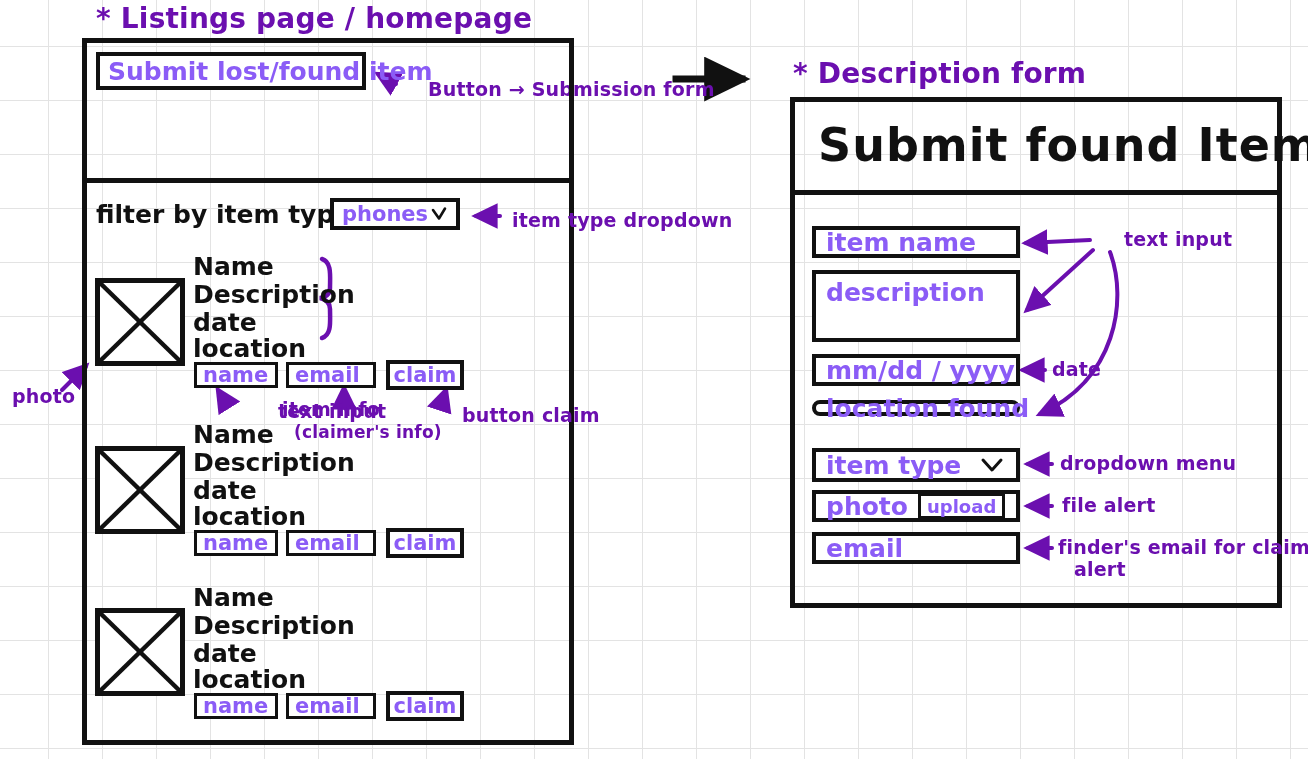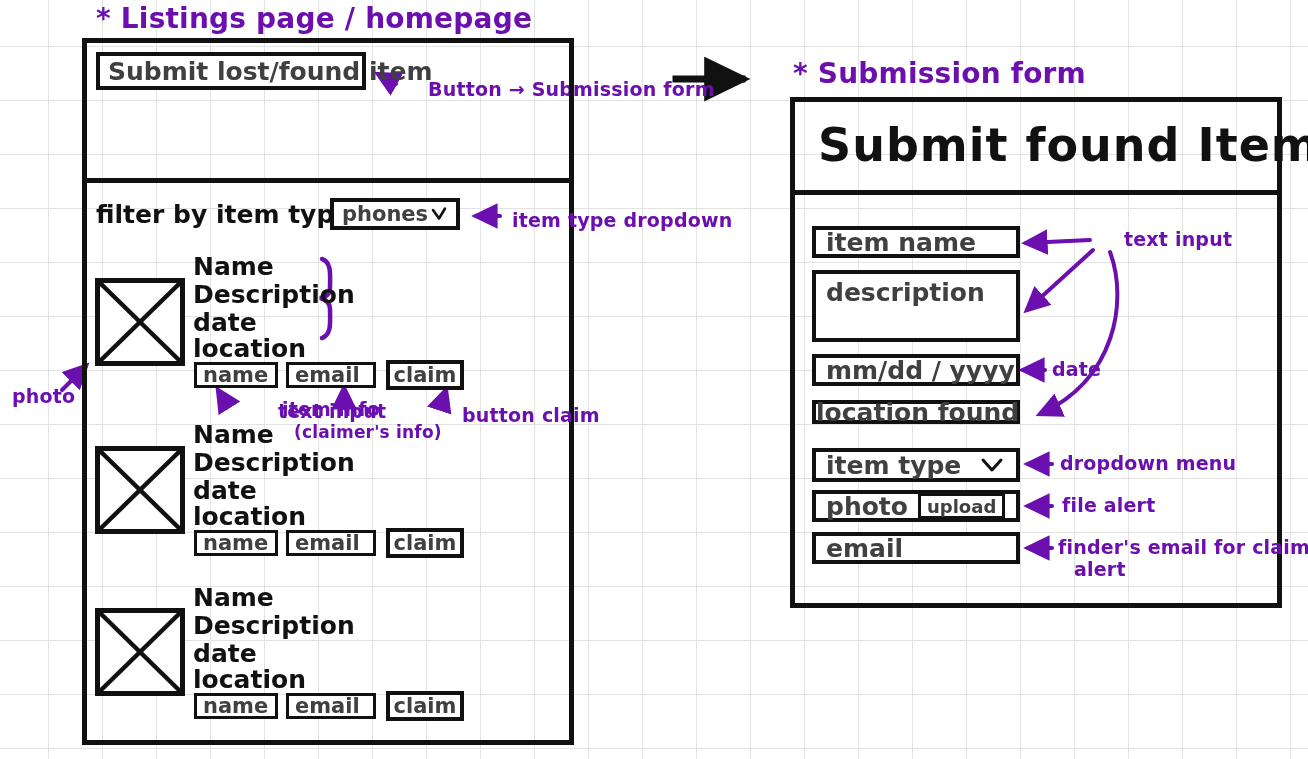--- a/index.html
+++ b/index.html
@@ -44,21 +44,21 @@
     height: 5px;
   }
 
   .box {
     position: absolute;
     box-sizing: border-box;
     border: 4px solid #111111;
     background: #ffffff;
     display: flex;
     align-items: center;
-    color: #404040;
+    color: #8b5cf6;
     font-weight: 700;
     white-space: nowrap;
   }
 
   .thinbox { border-width: 3px; }
 
   
   .photo-ph {
     position: absolute;
     box-sizing: border-box;
@@ -174,21 +174,21 @@
       <line x1="1052" y1="506" x2="1028" y2="506" stroke="#6B0FAF" stroke-width="4" stroke-linecap="round" marker-end="url(#ah)"></line>
     </g>
 
     <g>
       <line x1="1052" y1="548" x2="1028" y2="548" stroke="#6B0FAF" stroke-width="4" stroke-linecap="round" marker-end="url(#ah)"></line>
     </g>
   </svg>
 
   <div class="note note-title" style="left:96px; top:2px;">* Listings page / homepage</div>
 
-  <div class="note note-title" style="left:793px; top:57px;">* Submission form</div>
+  <div class="note note-title" style="left:793px; top:57px;">* Description form</div>
 
   <div class="note note-md" style="left:428px; top:78px;">Button → Submission form</div>
 
   <div class="panel" style="left:82px; top:38px; width:492px; height:707px;">
   </div>
 
   <div class="hrule" style="left:82px; top:178px; width:492px;"></div>
 
   <div class="box" style="left:96px; top:52px; width:270px; height:38px; padding-left:8px;">
     <span class="t-md">Submit lost/found item</span>
@@ -303,21 +303,21 @@
   </div>
 
   <div class="box" style="left:812px; top:270px; width:208px; height:72px; padding-left:10px; align-items:flex-start; padding-top:4px;">
     <span class="t-md">description</span>
   </div>
 
   <div class="box" style="left:812px; top:354px; width:208px; height:32px; padding-left:10px;">
     <span class="t-md">mm/dd / yyyy</span>
   </div>
 
-  <div class="box" style="left:812px; top:400px; width:208px; height:24px; ">
+  <div class="box" style="left:812px; top:400px; width:208px; height:16px; padding-left:10px;border-radius:16px;">
     <span class="t-md">location found</span>
   </div>
 
   <div class="box" style="left:812px; top:448px; width:208px; height:34px; padding:0 12px 0 10px; justify-content:space-between;">
     <span class="t-md">item type</span>
     <span style="display:inline-flex;">
       <svg width="24" height="16" viewBox="0 0 24 16">
         <path d="M3,3 L12,13 L21,3" fill="none" stroke="#111111" stroke-width="3" stroke-linecap="round" stroke-linejoin="round"></path>
       </svg>
     </span>

